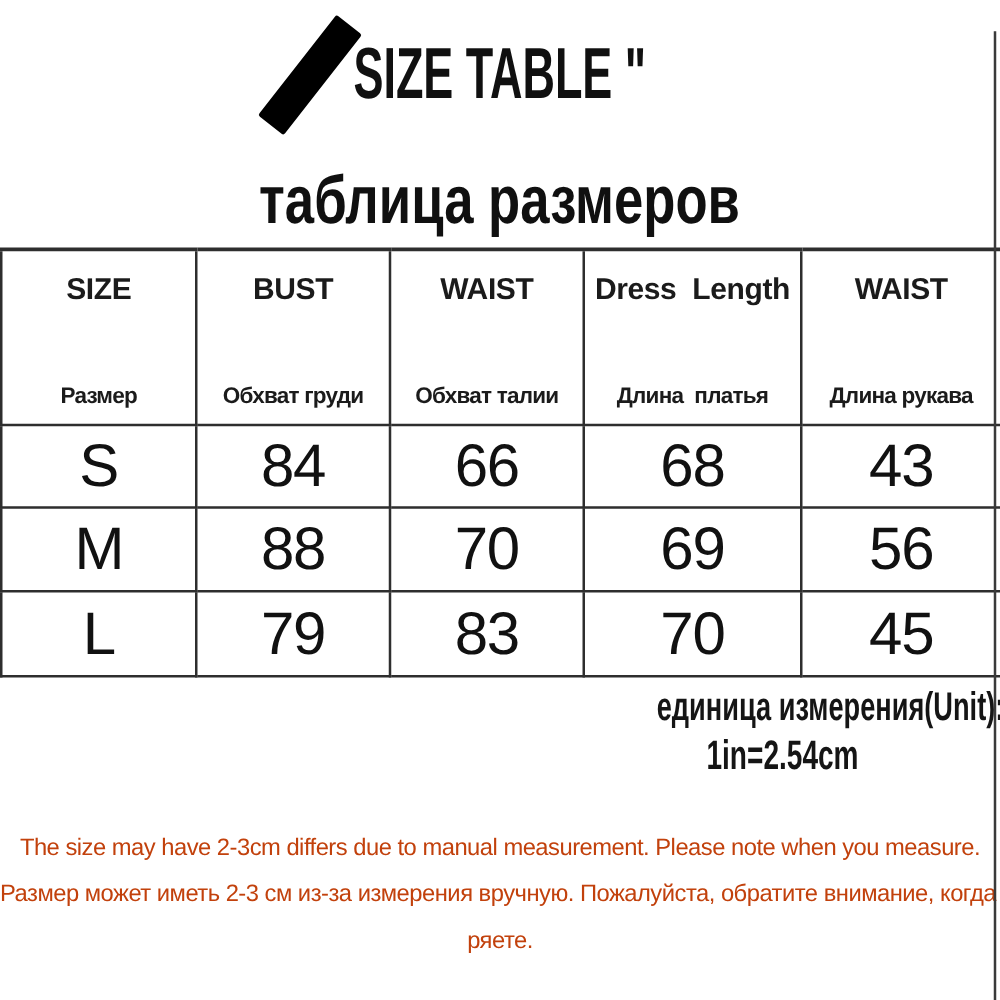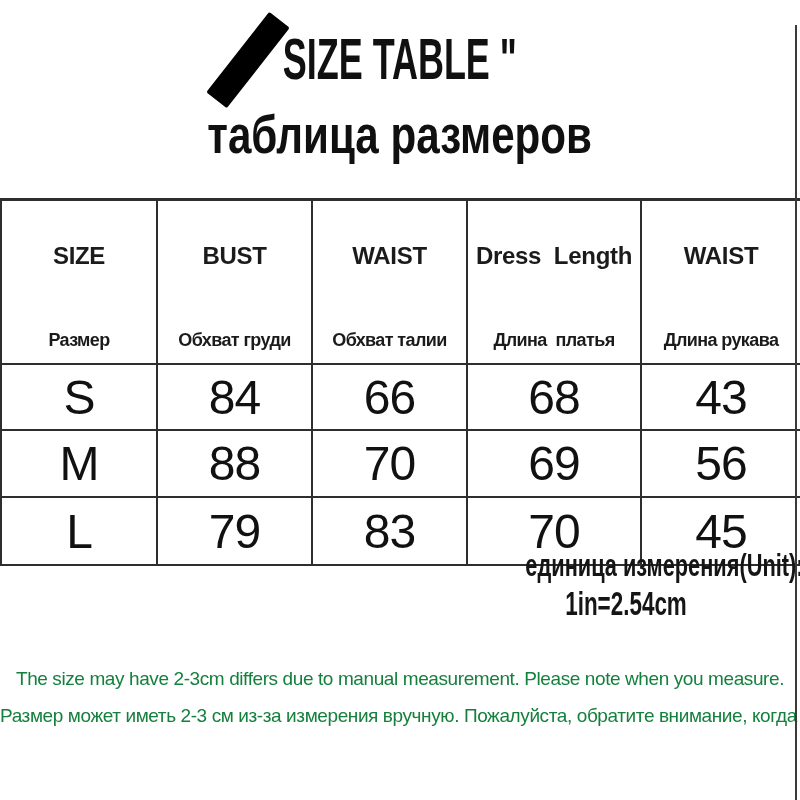--- a/index.html
+++ b/index.html
@@ -11,52 +11,52 @@
   .brush{
     position:absolute;left:197px;top:47px;width:102px;height:26px;
     background:#000;transform:rotate(-52deg);border-radius:2px;
   }
   .title{
     position:absolute;top:28px;left:0;width:800px;text-align:center;
     font-size:58px;font-weight:bold;line-height:62px;white-space:pre;color:#101010;
   }
   .title .squeeze{display:inline-block;transform:scaleX(0.62);}
   .subtitle{
-    position:absolute;top:104px;left:0;width:800px;text-align:center;
+    position:absolute;top:130px;left:0;width:800px;text-align:center;
     font-size:54px;font-weight:bold;line-height:60px;white-space:pre;color:#101010;
   }
   .subtitle .squeeze{display:inline-block;transform:scaleX(0.78);}
   
   table.size{
     position:absolute;top:198px;left:0;width:800px;
     border-collapse:collapse;table-layout:fixed;
   }
   table.size td{
     border:2px solid #2e2e2e;text-align:center;vertical-align:middle;padding:0;
   }
   table.size tr.hdr td{border-top:3px solid #2e2e2e;height:138px;}
   .hcell{
     height:138px;display:flex;flex-direction:column;justify-content:space-between;
-    align-items:center;box-sizing:border-box;padding:17px 1px 12px;margin-top:24px;
+    align-items:center;box-sizing:border-box;padding:17px 1px 12px;
   }
   .hen{font-size:24px;font-weight:bold;white-space:pre;letter-spacing:-0.3px;}
   .hru{font-size:18px;font-weight:bold;white-space:pre;letter-spacing:-0.6px;}
   tr.datarow td{font-size:48px;font-weight:400;letter-spacing:-1px;color:#111;}
   tr.r1 td{height:64px;} tr.r2 td{height:65px;} tr.r3 td{height:66px;}
   
   .unit-note{
     position:absolute;top:546px;left:478px;width:296px;text-align:center;
     font-weight:bold;color:#151515;transform:scaleX(0.68);transform-origin:50% 0;
   }
   .unit-note .u1{font-size:32px;line-height:38px;white-space:pre;}
   .unit-note .u2{font-size:33px;line-height:39px;white-space:pre;}
   
   .footer{
     position:absolute;top:660px;left:0;width:800px;text-align:center;
-    font-size:19px;line-height:37px;color:#15803d;letter-spacing:-0.4px;
+    font-size:19px;line-height:37px;color:#c2410c;letter-spacing:-0.4px;
   }
   .footer div{white-space:nowrap;}
   
   .edge-line{position:absolute;left:795px;top:25px;width:2px;height:775px;background:#3a3a3a;}
 </style>
 </head>
 <body>
 
 <div class="sheet">
 
@@ -132,17 +132,18 @@
     </table>
 
   <div class="unit-note">
     <div class="u1">единица измерения(Unit):cm</div>
     <div class="u2">1in=2.54cm</div>
   </div>
 
   <div class="footer">
     <div>The size may have 2-3cm differs due to manual measurement. Please note when you measure.</div>
     <div>Размер может иметь 2-3 см из-за измерения вручную. Пожалуйста, обратите внимание, когда вы изме</div>
+    <div>ряете.</div>
   </div>
 
   <div class="edge-line"></div>
 
 </div>
 
 </body></html>

